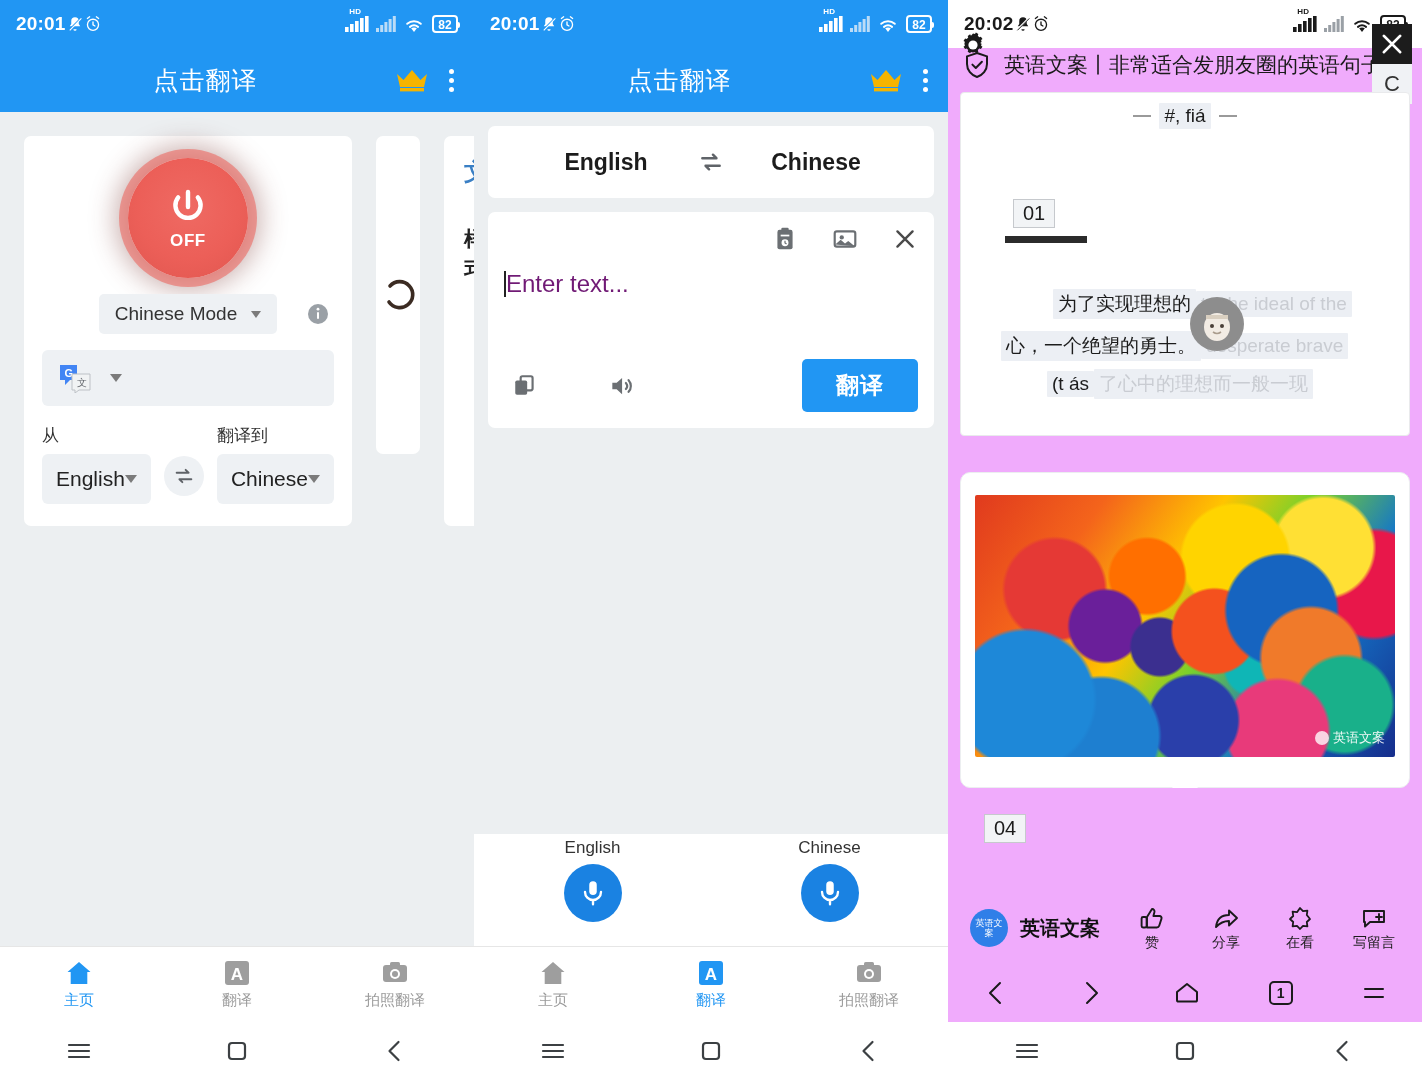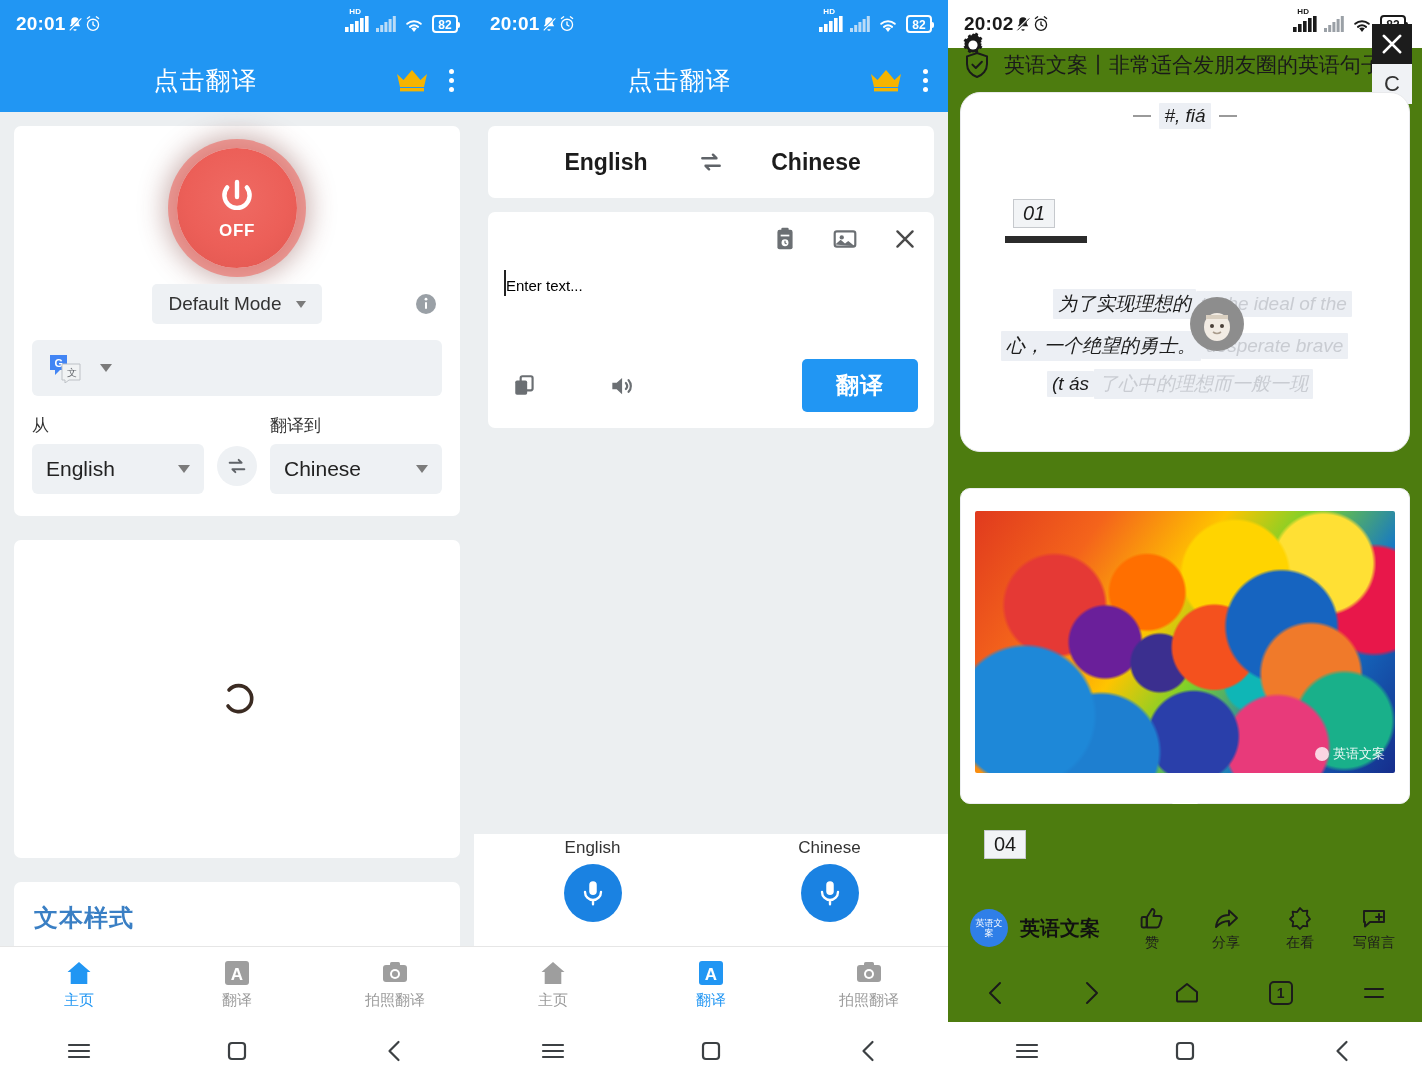--- a/index.html
+++ b/index.html
@@ -3,21 +3,21 @@
 <meta charset="utf-8">
 <style>
   * { box-sizing: border-box; margin: 0; padding: 0; }
   html, body {
     width: 1422px; height: 1080px;
     font-family: "Liberation Sans", "DejaVu Sans", sans-serif;
     background: #ffffff; overflow: hidden;
   }
   .screens { display: flex; width: 1422px; height: 1080px; }
   .panel { width: 474px; height: 1080px; position: relative; overflow: hidden; background: #eceff1; }
-  .panel3 { background: #4d7c0f; }
+  .panel3 { background: #f0abfc; }
 
   
   .statusbar {
     height: 48px; display: flex; align-items: center;
     padding: 0 16px; font-size: 19px; font-weight: 600;
     color: #ffffff; background: #2196f3; letter-spacing: .2px;
   }
   .statusbar.light { background: #ffffff; color: #1a1a1a; }
   .sb-left { display: flex; align-items: center; }
   .sb-spacer { flex: 1; }
@@ -42,21 +42,21 @@
   }
   .appbar-title {
     flex: 1; text-align: center; color: #fff;
     font-size: 25px; font-weight: 400; letter-spacing: 1px;
   }
   .crown { width: 34px; height: 26px; margin-right: 16px; }
   .dots { display: flex; flex-direction: column; gap: 4px; padding: 4px; }
   .dots i { width: 5px; height: 5px; background: #fff; border-radius: 50%; display: block; }
 
   
-  .body1 { padding: 14px; display: flex; flex-direction: column; gap: 24px; }
+  .body1 { padding: 24px; display: flex; flex-direction: row; gap: 24px; }
   .card { background: #fff; border-radius: 7px; }
 
   .power-card { padding: 22px 18px 22px; }
   .power-wrap { display: flex; justify-content: center; }
   .power-btn {
     width: 120px; height: 120px; border-radius: 50%;
     background: radial-gradient(circle at 50% 42%, #ef6a63 0%, #ec5f58 55%, #e0564f 100%);
     box-shadow: 0 0 0 9px rgba(236,95,88,.55), 0 0 26px 13px rgba(120,55,50,.38);
     display: flex; flex-direction: column; align-items: center;
     justify-content: center; gap: 1px; color: #fff;
@@ -134,21 +134,21 @@
   }
   .langbar .l { flex: 1; text-align: center; font-size: 23px; font-weight: 600; color: #1c1c1c; }
   .swap2 { width: 26px; height: 26px; }
 
   .inputcard { background: #fff; border-radius: 7px; padding: 14px 16px 16px; min-height: 216px;
                display: flex; flex-direction: column; }
   .ic-tools { display: flex; justify-content: flex-end; align-items: center; gap: 34px; }
   .tool { width: 26px; height: 26px; }
   .ic-text { margin-top: 18px; flex: 1; position: relative; }
   .caretbar { display: inline-block; width: 2px; height: 26px; background: #222; vertical-align: -5px; }
-  .placeholder { font-size: 15px; color: #000000; }
+  .placeholder { font-size: 24px; color: #701a75; }
   .ic-bottom { display: flex; align-items: center; gap: 70px; padding-left: 8px; }
   .btn-translate {
     margin-left: auto; background: #2196f3; color: #fff; border: none;
     border-radius: 5px; padding: 11px 34px; font-size: 23px; font-weight: 700;
     font-family: inherit; letter-spacing: 1px;
   }
 
   .micbar {
     position: absolute; left: 0; bottom: 134px; width: 100%; height: 112px;
     background: #fff; display: flex; align-items: flex-start; padding-top: 4px;
@@ -169,21 +169,21 @@
     position: absolute; right: 10px; top: -24px; width: 40px; height: 40px;
     background: #1c1c1c; display: flex; align-items: center; justify-content: center;
   }
   .c-box {
     position: absolute; right: 10px; top: 16px; width: 40px; height: 40px;
     background: #f0f2f5; display: flex; align-items: center; justify-content: center;
     font-size: 22px; color: #333;
   }
   .p3-card {
     margin: 0 12px; background: #fff; border: 1px solid #e9eaec;
-    border-radius: 20px; padding: 10px 14px 32px; position: relative; font-style: italic;
+    border-radius: 4px; padding: 10px 14px 16px; position: relative;
   }
   .pinyin-line { display: flex; align-items: center; justify-content: center; gap: 8px; }
   .dash { width: 18px; height: 2px; background: #9a9a9a; }
   .ovl {
     background: #eceff4; color: #1c1c1c; font-size: 19px;
     padding: 2px 5px; display: inline-block; border-radius: 1px;
   }
   .sec-num {
     margin: 70px 0 0 38px; display: inline-block; border: 1px solid #c6c9cd;
     background: #f2f4f6; padding: 2px 9px; font-size: 20px; color: #1c1c1c;
@@ -330,21 +330,21 @@
             <svg class="power-glyph" viewBox="0 0 44 44">
                 <path d="M22 6v15" stroke="#fff" stroke-width="4.4" stroke-linecap="round"></path>
                 <path d="M12.2 11.4a12.6 12.6 0 1 0 19.6 0" stroke="#fff" stroke-width="4.4" fill="none" stroke-linecap="round"></path>
               </svg>
             <span class="power-label">OFF</span>
           </div>
         </div>
 
         <div class="mode-row">
           <div class="mode-sel">
-            <span>Default Mode</span>
+            <span>Chinese Mode</span>
             <span class="caret sm"></span>
           </div>
           <svg class="info-ico" viewBox="0 0 24 24">
               <circle cx="12" cy="12" r="10" fill="#9aa0a6"></circle>
               <rect x="11" y="10" width="2" height="7" fill="#fff" rx="1"></rect>
               <circle cx="12" cy="7.2" r="1.4" fill="#fff"></circle>
             </svg>
         </div>
 
         <div class="engine-sel">

